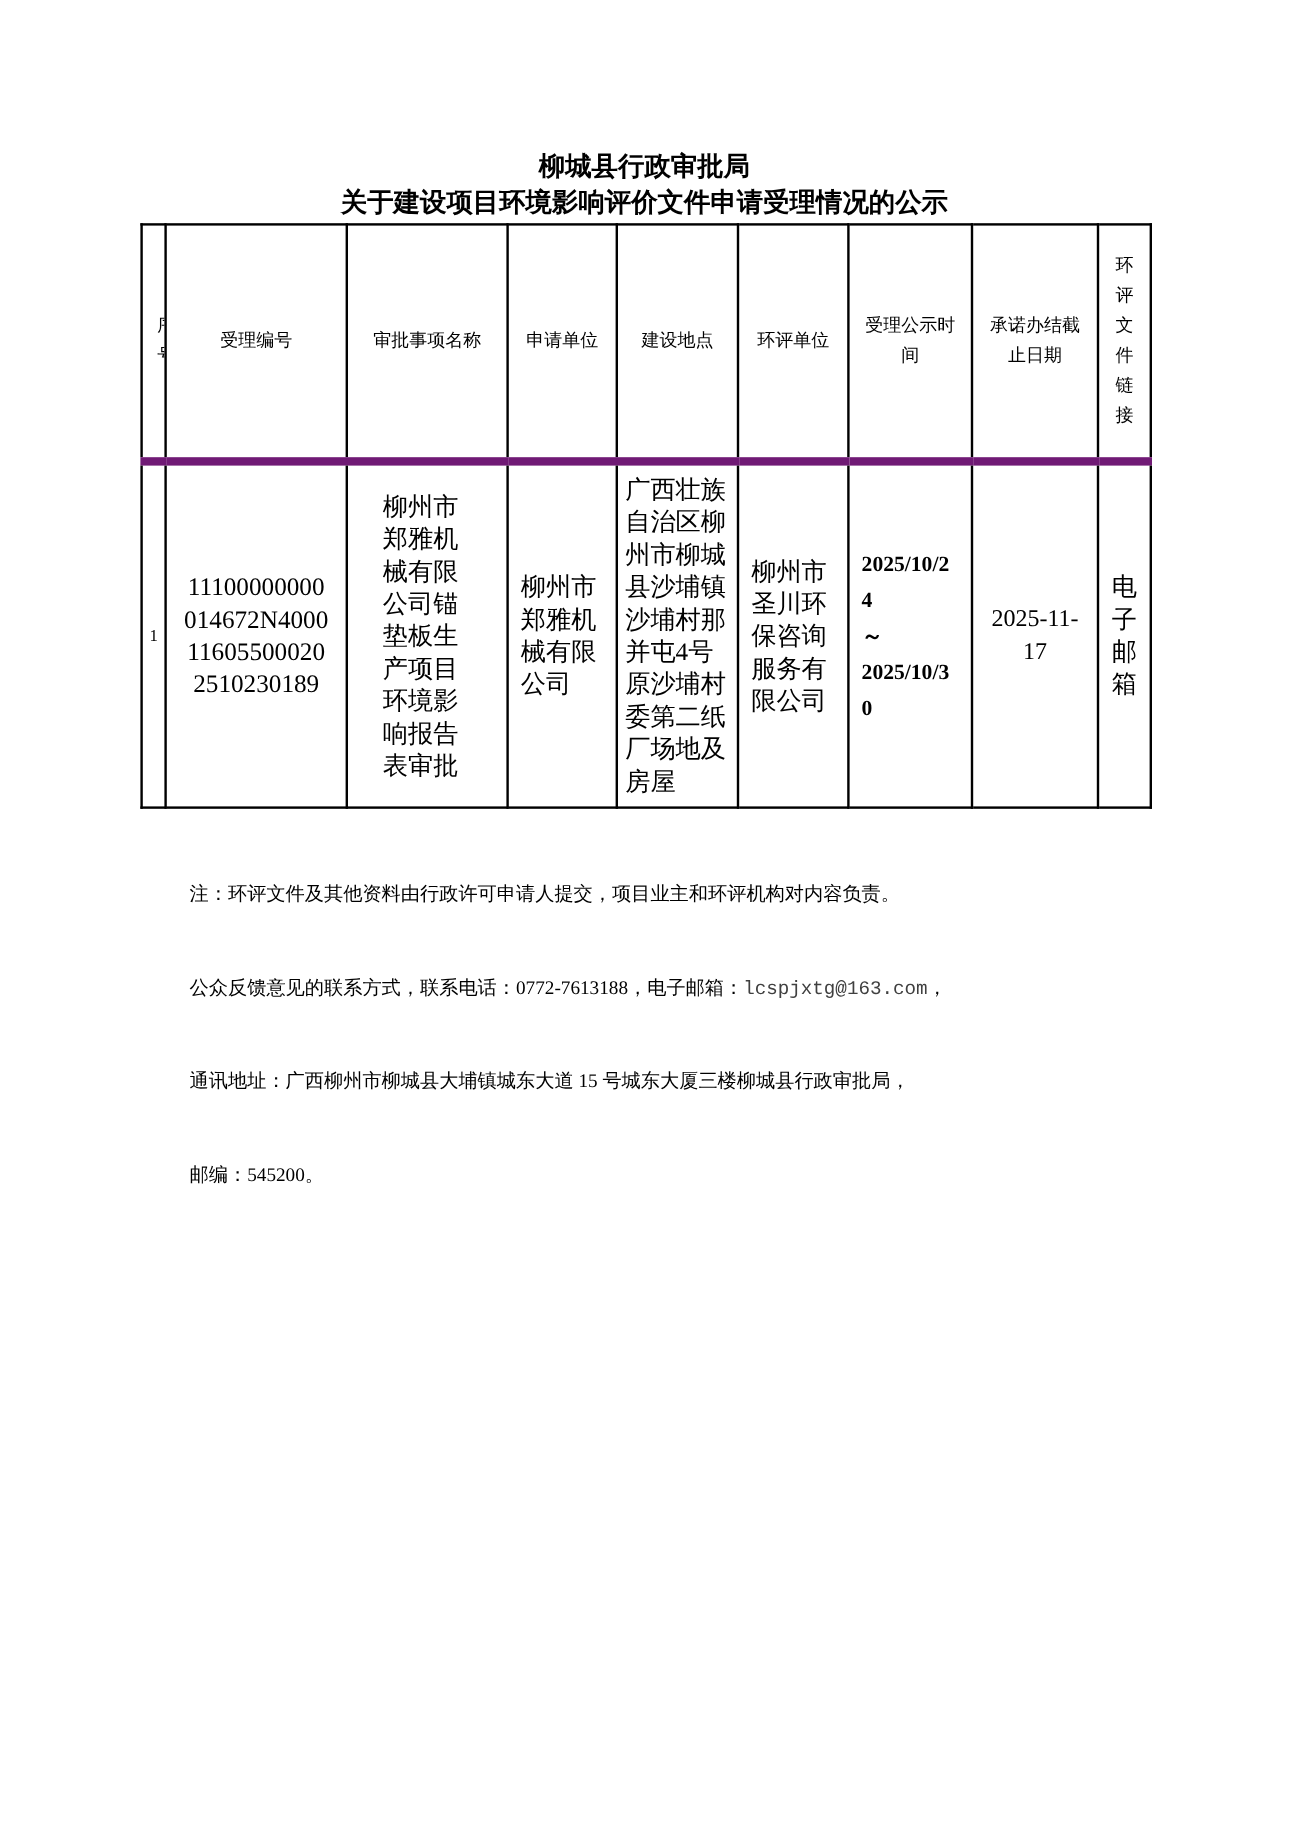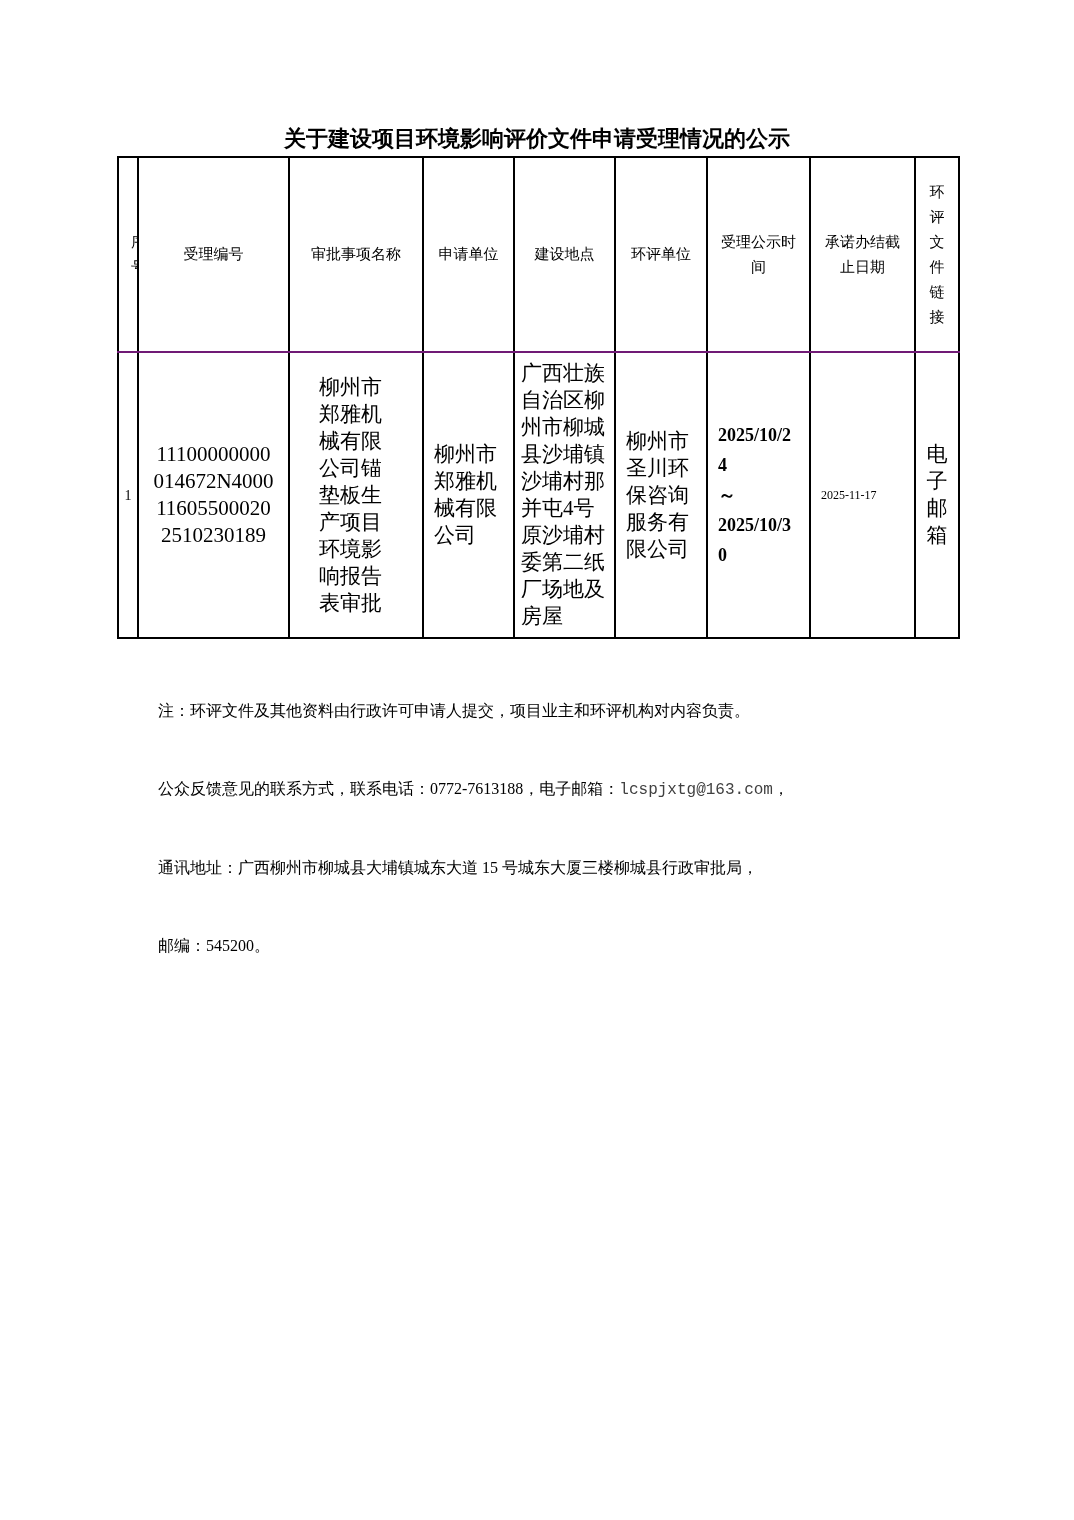--- a/index.html
+++ b/index.html
@@ -17,50 +17,51 @@
     border-collapse:collapse;table-layout:fixed;
     width:841px;margin:2px 0 0 117px;
   }
   col.w-seq{width:20px;}  col.w-no{width:151px;}   col.w-item{width:134px;}
   col.w-app{width:91px;}  col.w-loc{width:101px;}  col.w-agency{width:92px;}
   col.w-period{width:103px;} col.w-deadline{width:105px;} col.w-link{width:44px;}
   th,td{border:2px solid #000;overflow:hidden;}
   thead th{
     height:169px;font-weight:normal;font-size:15px;line-height:25px;
     text-align:center;vertical-align:middle;padding:0 10px;
-    border-bottom:2px solid #701a75;word-break:break-word;
+    border-bottom:7px solid #701a75;word-break:break-word;
   }
   thead th.c-seq{padding:12px;}
   tbody td{
     height:276px;font-size:21px;line-height:27px;
     vertical-align:middle;padding:0 10px;word-break:break-word;
   }
   td.c-seq{padding:0;text-align:center;font-size:14px;}
   td.c-no{text-align:center;white-space:pre-line;}
   td.c-item{padding:0 29px;text-align:left;}
   td.c-app{text-align:left;}
   td.c-loc{padding:4px 6px;text-align:left;}
   td.c-agency{text-align:left;}
   td.c-period{font-size:18px;line-height:30px;text-align:left;white-space:pre-line;font-weight:bold;}
-  td.c-deadline{font-size:12px;text-align:left;}
+  td.c-deadline{font-size:20px;text-align:center;}
   td.c-link{padding:0 9px;text-align:center;}
   .report-link{color:#000;text-decoration:none;cursor:pointer;}
   .notes{margin:60px 0 16px 158px;font-size:16px;line-height:24px;}
   .notes p{margin:0 0 54px 0;}
   .email{
     font-family:"Liberation Mono","DejaVu Sans Mono",monospace;
     color:#404040;font-size:16px;text-decoration:none;cursor:pointer;
   }
 </style>
 </head>
 <body>
 
 <div class="page">
 
   <div class="titles">
+    <div>柳城县行政审批局</div>
     <div>关于建设项目环境影响评价文件申请受理情况的公示</div>
   </div>
 
   <table class="notice">
     <colgroup>
       <col class="w-seq">
         <col class="w-no">
         <col class="w-item">
         <col class="w-app">
       <col class="w-loc">

